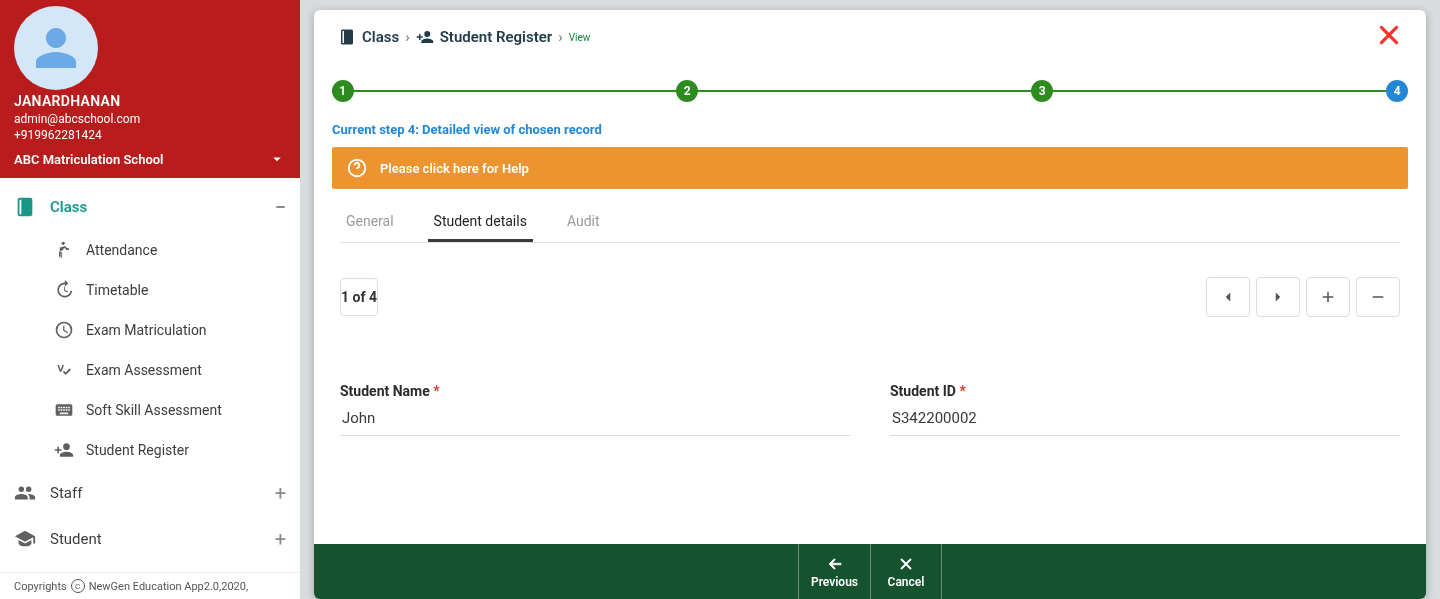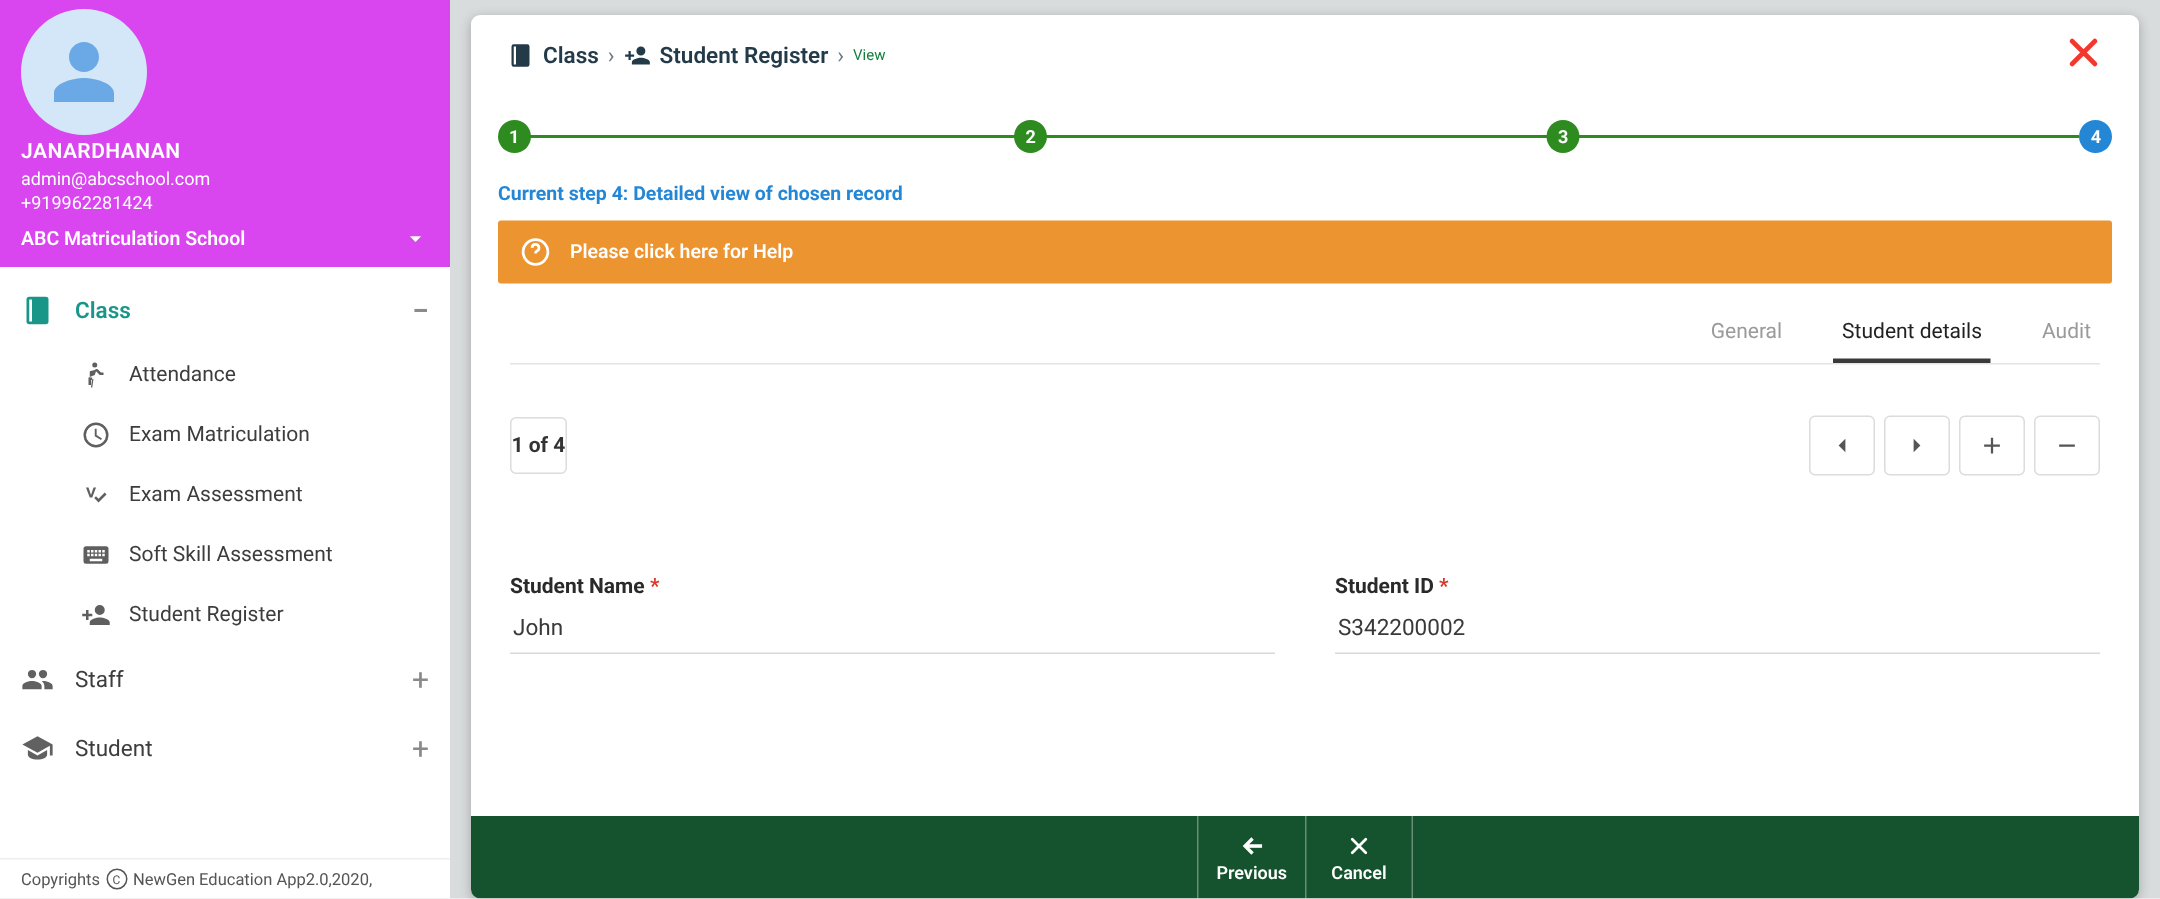--- a/index.html
+++ b/index.html
@@ -3,21 +3,21 @@
 <meta charset="utf-8">
 <style>
   * { box-sizing: border-box; margin: 0; padding: 0; font-family: -apple-system, BlinkMacSystemFont, "Segoe UI", Roboto, Arial, sans-serif; }
   html, body { height: 100%; }
   body { background: #d9dcdd; overflow: hidden; }
 
   .app { width: 1440px; height: 599px; position: relative; display: flex; }
 
   
   .sidebar { width: 300px; height: 100%; background: #fff; position: relative; display: flex; flex-direction: column; }
-  .sidebar-header { background: #d946ef; color: #fff; height: 178px; position: relative; overflow: hidden; }
+  .sidebar-header { background: #b91c1c; color: #fff; height: 178px; position: relative; overflow: hidden; }
   .sidebar-header::before,
   .sidebar-header::after,
   .sidebar-header .diag3 {
     content:""; position:absolute; width: 700px; height: 18px; background: rgba(0,0,0,0.17);
     transform: rotate(-60deg);
   }
   .sidebar-header::before { top: -140px; left: 160px; }
   .sidebar-header::after  { top: -90px;  left: 160px; }
 
   .avatar {
@@ -65,21 +65,21 @@
   .step-dot.d1 { left:1%; }
   .step-dot.d2 { left:33%; }
   .step-dot.d3 { left:66%; }
   .step-dot.d4 { left:99%; background:#2487d6; }
 
   .step-caption { color:#2487d6; font-size:13px; font-weight:700; margin:12px 18px 10px; }
 
   .help-bar { margin:0 18px; background:#ec942f; color:#fff; border-radius:2px; display:flex; align-items:center; gap:12px; padding:10px 14px; font-size:13px; font-weight:600; }
   .help-bar svg { width:22px; height:22px; fill:none; stroke:#fff; stroke-width:2; }
 
-  .tabs { margin:24px 26px 0; border-bottom:1px solid #e3e3e3; display:flex; gap:28px;justify-content:flex-end; }
+  .tabs { margin:24px 26px 0; border-bottom:1px solid #e3e3e3; display:flex; gap:28px; }
   .tab { padding:0 6px 12px; font-size:14px; color:#9a9a9a; cursor:pointer; }
   .tab.active { color:#222; border-bottom:3px solid #3a3a3a; padding-bottom:10px; }
 
   .pager-row { display:flex; align-items:center; justify-content:space-between; margin:34px 26px 0; }
   .pager-badge { border:1px solid #dcdcdc; border-radius:4px; padding:10px 0; font-size:14px; font-weight:700; color:#333; }
   .pager-btns { display:flex; gap:6px; }
   .pbtn { width:44px; height:40px; border:1px solid #dcdcdc; border-radius:4px; background:#fff; display:flex; align-items:center; justify-content:center; cursor:pointer; }
   .pbtn svg { width:18px; height:18px; fill:#555; }
 
   .form-grid { display:flex; gap:40px; margin:42px 26px 0; }
@@ -130,20 +130,28 @@
         <span class="expand">−</span>
       </div>
       <div class="nav-sub">
         <div class="nav-item">
           <span class="nicon">
               <svg viewBox="0 0 24 24">
                 <path d="M13 4a2 2 0 1 1-4 0 2 2 0 0 1 4 0zM9 22l1-7-2 1v4H6v-6l5-2 1-3 3 3h3v-2h-2l-2-2c-1-1-2-1-3 0L7 9v5h2l-1 8h1z"></path>
               </svg>
             </span>
           <span>Attendance</span>
+        </div>
+        <div class="nav-item">
+          <span class="nicon">
+              <svg viewBox="0 0 24 24">
+                <path d="M13 3a9 9 0 1 0 8.94 10H19.9A7 7 0 1 1 13 5v3l4-4-4-4v3zM12 8v5l4 2 .8-1.4L13 12V8h-1z"></path>
+              </svg>
+            </span>
+          <span>Timetable</span>
         </div>
         <div class="nav-item">
           <span class="nicon">
               <svg viewBox="0 0 24 24">
                 <path d="M12 2a10 10 0 1 0 0 20 10 10 0 0 0 0-20zm0 18a8 8 0 1 1 0-16 8 8 0 0 1 0 16zm.5-13H11v6l5 3 .8-1.3L12.5 12V7z"></path>
               </svg>
             </span>
           <span>Exam Matriculation</span>
         </div>
         <div class="nav-item">

